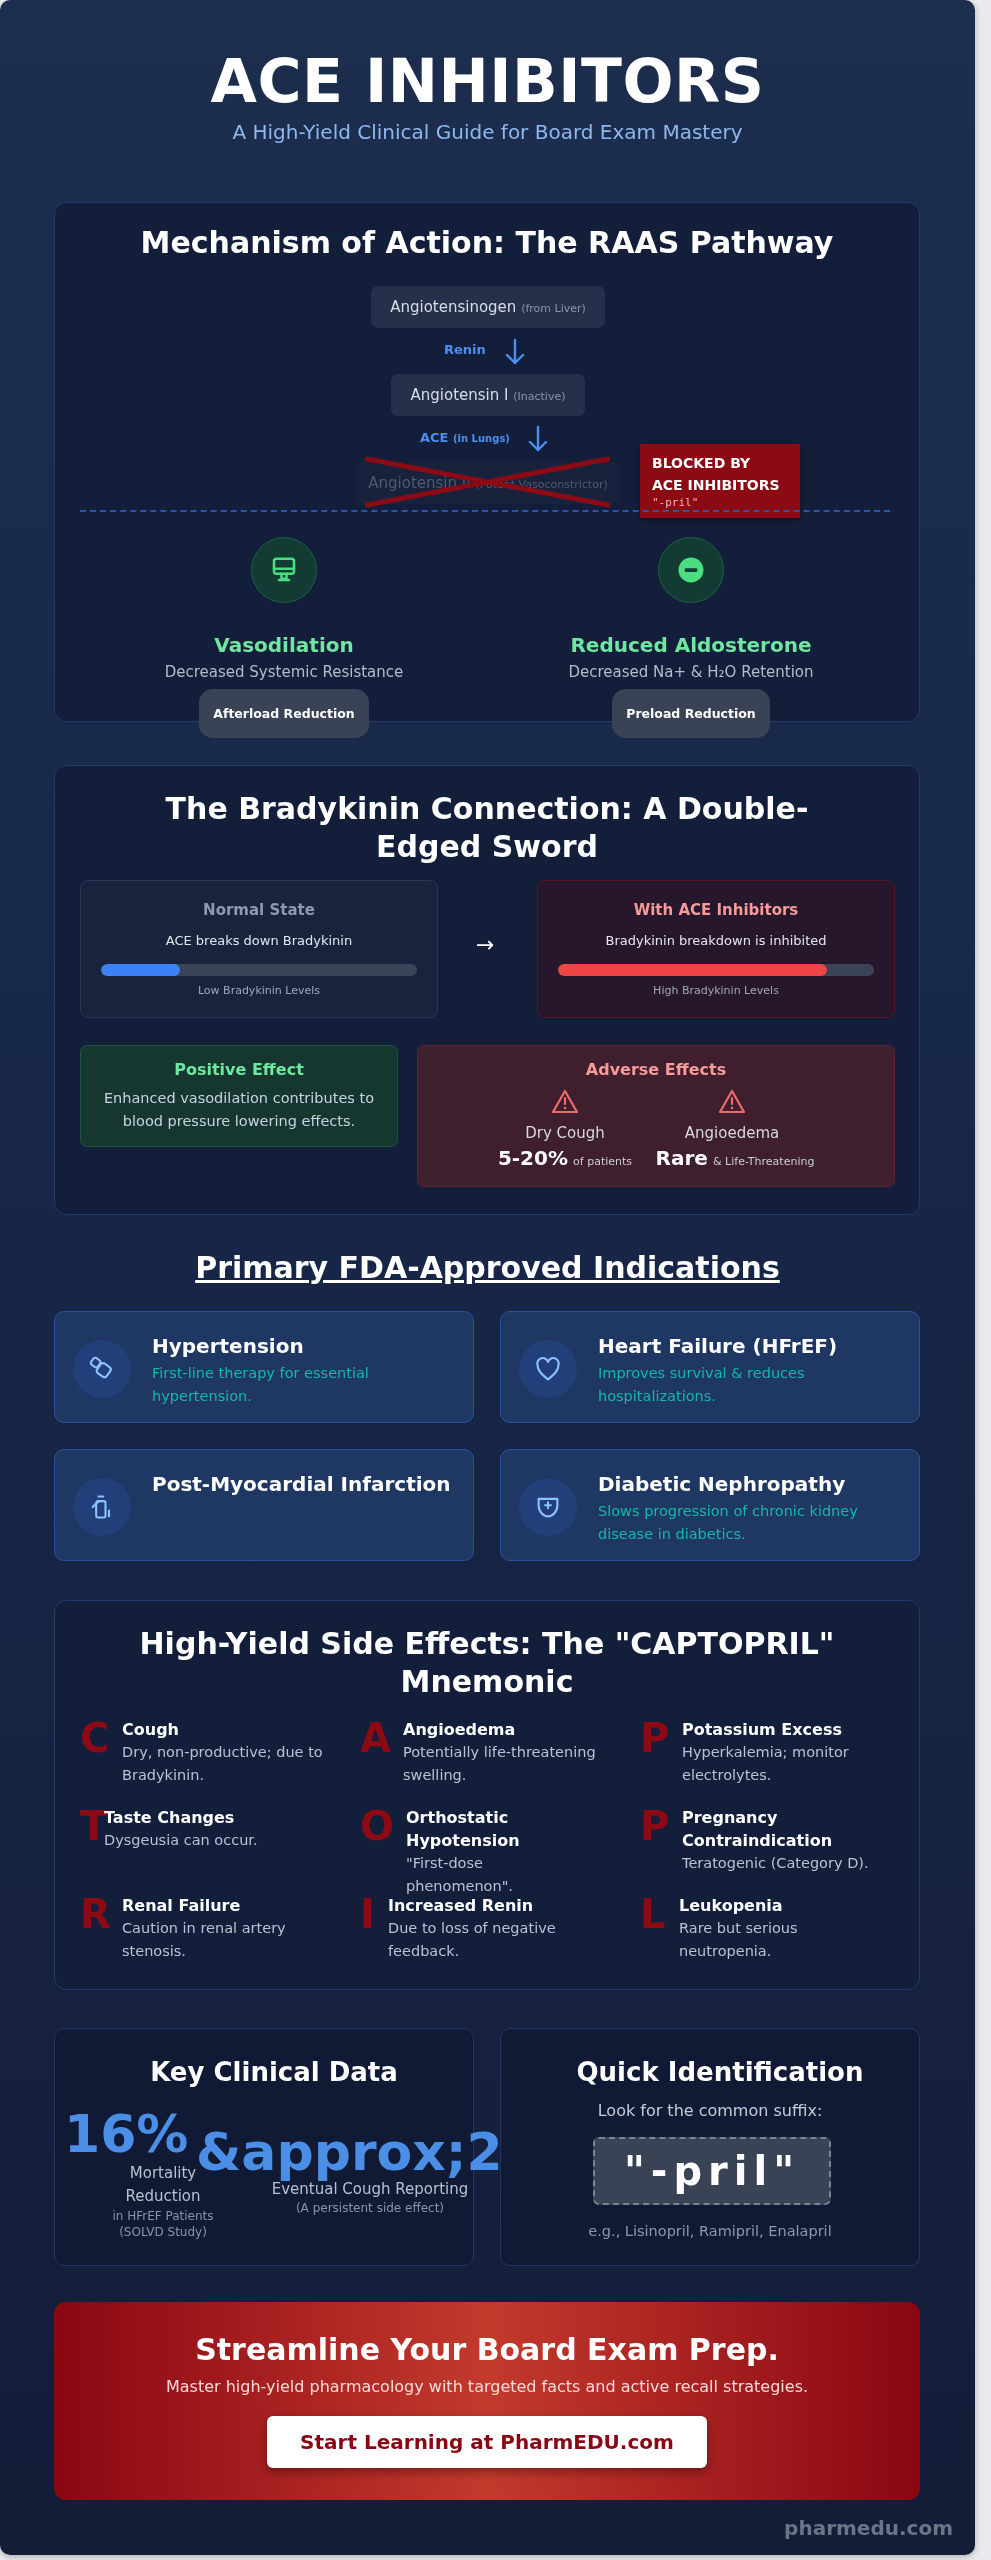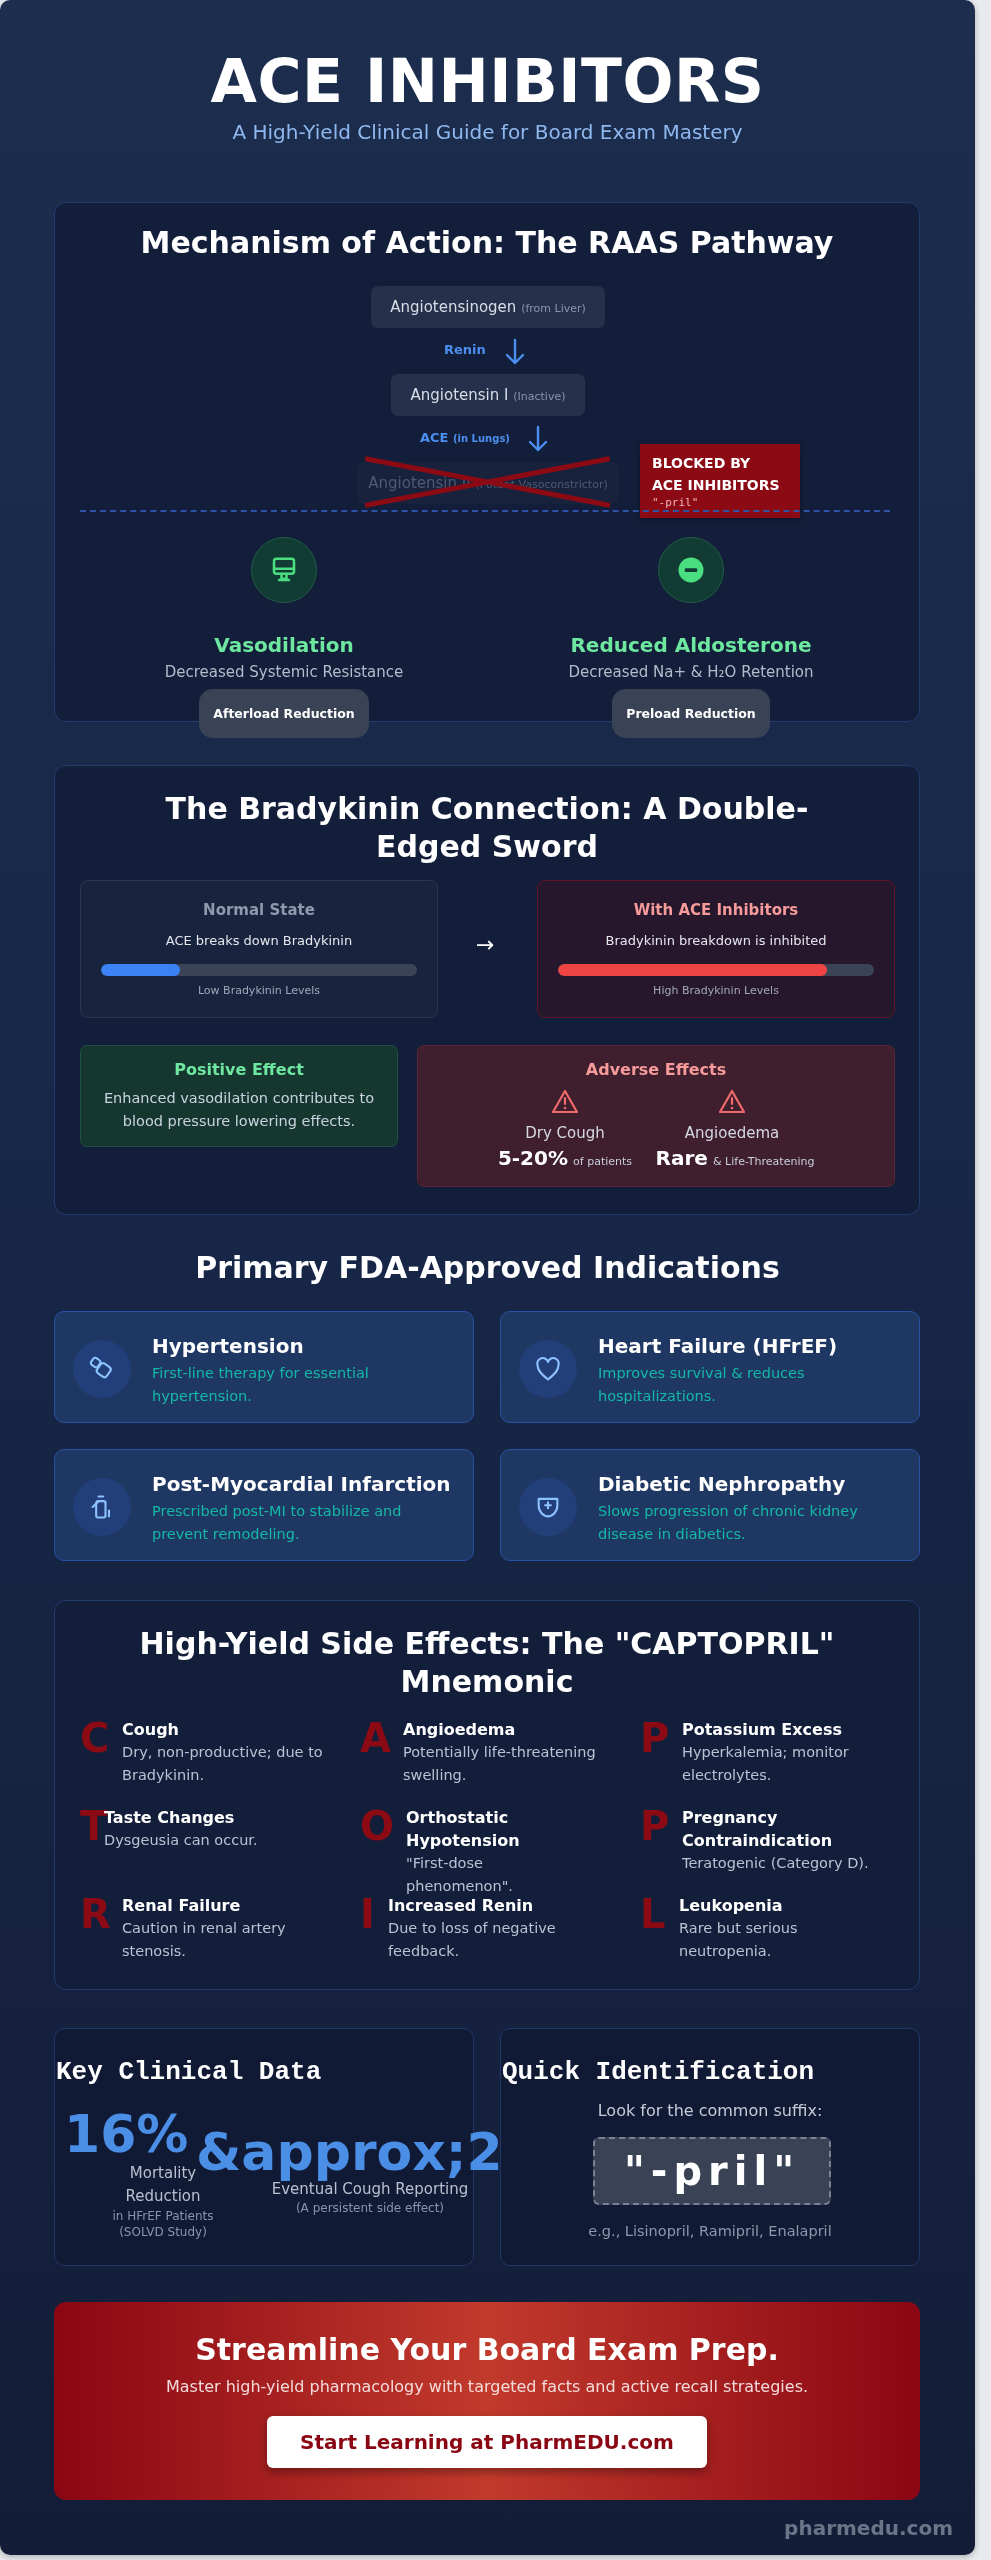--- a/index.html
+++ b/index.html
@@ -60,21 +60,21 @@
 
   
   .mn { position: absolute; width: 270px; }
   .mn .ltr { position: absolute; left: 0; top: 0; font-size: 40px; font-weight: bold; color: #8b0a14; line-height: 40px; }
   .mn .body { position: absolute; left: 40px; top: 0; width: 230px; }
   .mn .tt { font-size: 16px; font-weight: bold; color: #fff; line-height: 23px; }
   .mn .dd { font-size: 14.5px; color: #b9c2d2; line-height: 23px; }
 
   
   .card { position: absolute; top: 2028px; width: 420px; height: 238px; background: #111a34; border: 1px solid #213769; border-radius: 10px; }
-  .card .ct { position: absolute; left: 1px; width: 100%; top: 28px; font-size: 26px; font-weight: bold; font-family: Liberation Mono, monospace; }
+  .card .ct { position: absolute; left: 10px; width: 100%; top: 28px; text-align: center; font-size: 26px; font-weight: bold; }
   .big { position: absolute; font-size: 52px; font-weight: bold; color: #4a8ee6; white-space: nowrap; line-height: 52px; }
   .cap { position: absolute; text-align: center; color: #b8c0d0; font-size: 15px; line-height: 23px; }
   .cap.sm { font-size: 12px; color: #8a94a8; line-height: 17px; }
 
   .suffix-box { position: absolute; left: 92px; top: 108px; width: 238px; height: 68px; background: #3a4356; border: 2px dashed #7a8294; border-radius: 6px; text-align: center; font-size: 40px; font-weight: bold; letter-spacing: 6px; line-height: 64px; color: #fff; }
 
   
   .cta { position: absolute; left: 54px; top: 2302px; width: 866px; height: 198px; border-radius: 12px;
     background: linear-gradient(90deg, #8a0613 0%, #c23a2c 50%, #8a0613 100%); text-align: center; }
   .cta .h { margin-top: 30px; font-size: 30px; font-weight: bold; color: #fff; }
@@ -203,21 +203,21 @@
         <path d="M15 10 V16" stroke="#ef6b6b" stroke-width="2.2" stroke-linecap="round"></path>
         <circle cx="15" cy="20" r="1.3" fill="#ef6b6b"></circle>
       </svg>
     <div style="margin-top:4px; font-size:15px; color:#d5d9e2;">Angioedema</div>
   </div>
   <div style="position:absolute; left:640px; top:1146px; width:190px; text-align:center; white-space:nowrap;">
     <span style="font-size:20px; font-weight:bold; color:#fff;">Rare</span>
     <span style="font-size:11px; color:#c9cfdb;">&amp; Life-Threatening</span>
   </div>
 
-  <div style="position:absolute; left:0; width:975px; top:1250px; text-align:center; font-size:30px; font-weight:bold;">Primary FDA-Approved Indications</div>
+  <div style="position:absolute; left:0; width:975px; top:1250px; text-align:center; font-size:30px; font-weight:bold;text-decoration:underline;">Primary FDA-Approved Indications</div>
 
   <div class="ind" style="left:54px; top:1311px;">
     <div class="ic">
       <svg width="28" height="28" viewBox="0 0 24 24">
           <rect x="3" y="3" width="7" height="7" rx="2" transform="rotate(35 6.5 6.5)" fill="none" stroke="#8cc2ff" stroke-width="1.8"></rect>
           <rect x="8.5" y="8" width="10" height="10" rx="2.5" transform="rotate(35 13.5 13)" fill="none" stroke="#8cc2ff" stroke-width="1.8"></rect>
         </svg>
     </div>
     <div class="ti">Hypertension</div>
     <div class="de">First-line therapy for essential hypertension.</div>
@@ -232,21 +232,20 @@
     <div class="de">Improves survival &amp; reduces hospitalizations.</div>
   </div>
   <div class="ind" style="left:54px; top:1449px;">
     <div class="ic">
       <svg width="28" height="28" viewBox="0 0 24 24">
           <rect x="7" y="7" width="8" height="14" rx="1.5" fill="none" stroke="#8cc2ff" stroke-width="1.8"></rect>
           <path d="M9 3 H13 M4 12 L9 7 M18 15 V20" fill="none" stroke="#8cc2ff" stroke-width="1.8" stroke-linecap="round"></path>
         </svg>
     </div>
     <div class="ti">Post-Myocardial Infarction</div>
-    <div class="de">Prescribed post-MI to stabilize and prevent remodeling.</div>
   </div>
   <div class="ind" style="left:500px; top:1449px;">
     <div class="ic">
       <svg width="28" height="28" viewBox="0 0 24 24">
           <path d="M4 5 H20 V11 C20 16 16 20 12 20 C8 20 4 16 4 11 Z" fill="none" stroke="#8cc2ff" stroke-width="1.8" stroke-linejoin="round"></path>
           <path d="M12 8 V13 M9.5 10.5 H14.5" stroke="#8cc2ff" stroke-width="1.8" stroke-linecap="round"></path>
         </svg>
     </div>
     <div class="ti">Diabetic Nephropathy</div>
     <div class="de">Slows progression of chronic kidney disease in diabetics.</div>

